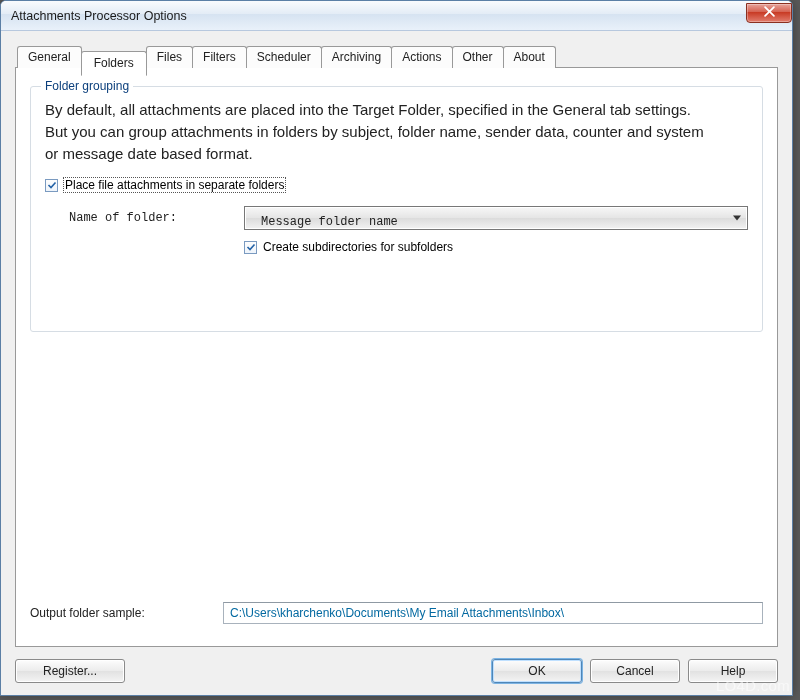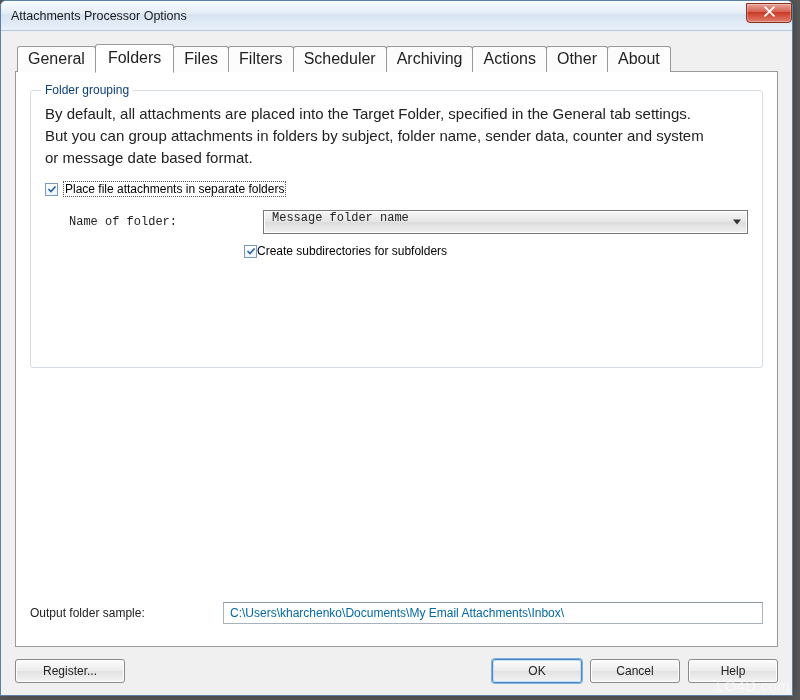--- a/index.html
+++ b/index.html
@@ -74,31 +74,31 @@
     z-index: 2;
     padding-left: 2px;
   }
   .tab {
     background: #fff;
     border: 1px solid #999;
     border-bottom: none;
     padding: 3px 10px 4px 10px;
     margin-right: -1px;
     border-radius: 3px 3px 0 0;
-    font-size: 16px;
+    font-size: 12px;
     color: #222;
     cursor: default;
     position: relative;
     top: 1px;
     background: #fcfcfc;
   }
   .tab.active {
     background: #fff;
     padding: 4px 12px 5px 12px;
-    top: 1px;
+    top: 8px;
     z-index: 3;
     border-bottom: 1px solid #fff;
     margin-bottom: -1px;
   }
   .tabpage {
     flex: 1;
     border: 1px solid #999;
     background: #fff;
     position: relative;
     z-index: 1;
@@ -106,21 +106,21 @@
     display: flex;
     flex-direction: column;
   }
   
   .groupbox {
     border: 1px solid #d6dde4;
     border-radius: 3px;
     margin-top: 6px;
     padding: 12px 14px 14px 14px;
     position: relative;
-    height: 278px;
+    height: 246px;
   }
   .groupbox-label {
     position: absolute;
     top: -8px; left: 10px;
     background: #fff;
     padding: 0 4px;
     color: #0b3f7c;
     font-size: 12px;
   }
   .desc {
@@ -158,36 +158,35 @@
     margin: 0 0 10px 24px;
     font-family: Liberation Mono, monospace;
   }
   .form-label { width: 165px; color: #222; }
   .select {
     flex: 1;
     height: 24px;
     border: 1px solid #777;
     background: linear-gradient(#f7f7f7,#e6e6e6 48%,#dcdcdc 52%,#f2f2f2);
     display: flex;
-    align-items: flex-start;
-    padding: 0 8px;
+    align-items: flex-end;
+    padding: 0 16px;
     position: relative;
     color: #222;
     box-shadow: inset 0 0 0 1px #fff;
-    margin-left: 19px;
   }
   .select .arrow {
     position: absolute; right: 6px; top: 50%; transform: translateY(-50%);
     width: 0; height: 0;
     border-left: 4px solid transparent;
     border-right: 4px solid transparent;
     border-top: 5px solid #333;
   }
   .sub-check {
-    display: flex; align-items: center; 
+    display: flex; align-items: center; gap: 6px;
     margin-left: 199px;
   }
   
   .output-row {
     display: flex;
     align-items: center;
     gap: 18px;
     margin-top: auto;
     margin-bottom: 10px;
     padding-top: 110px;

